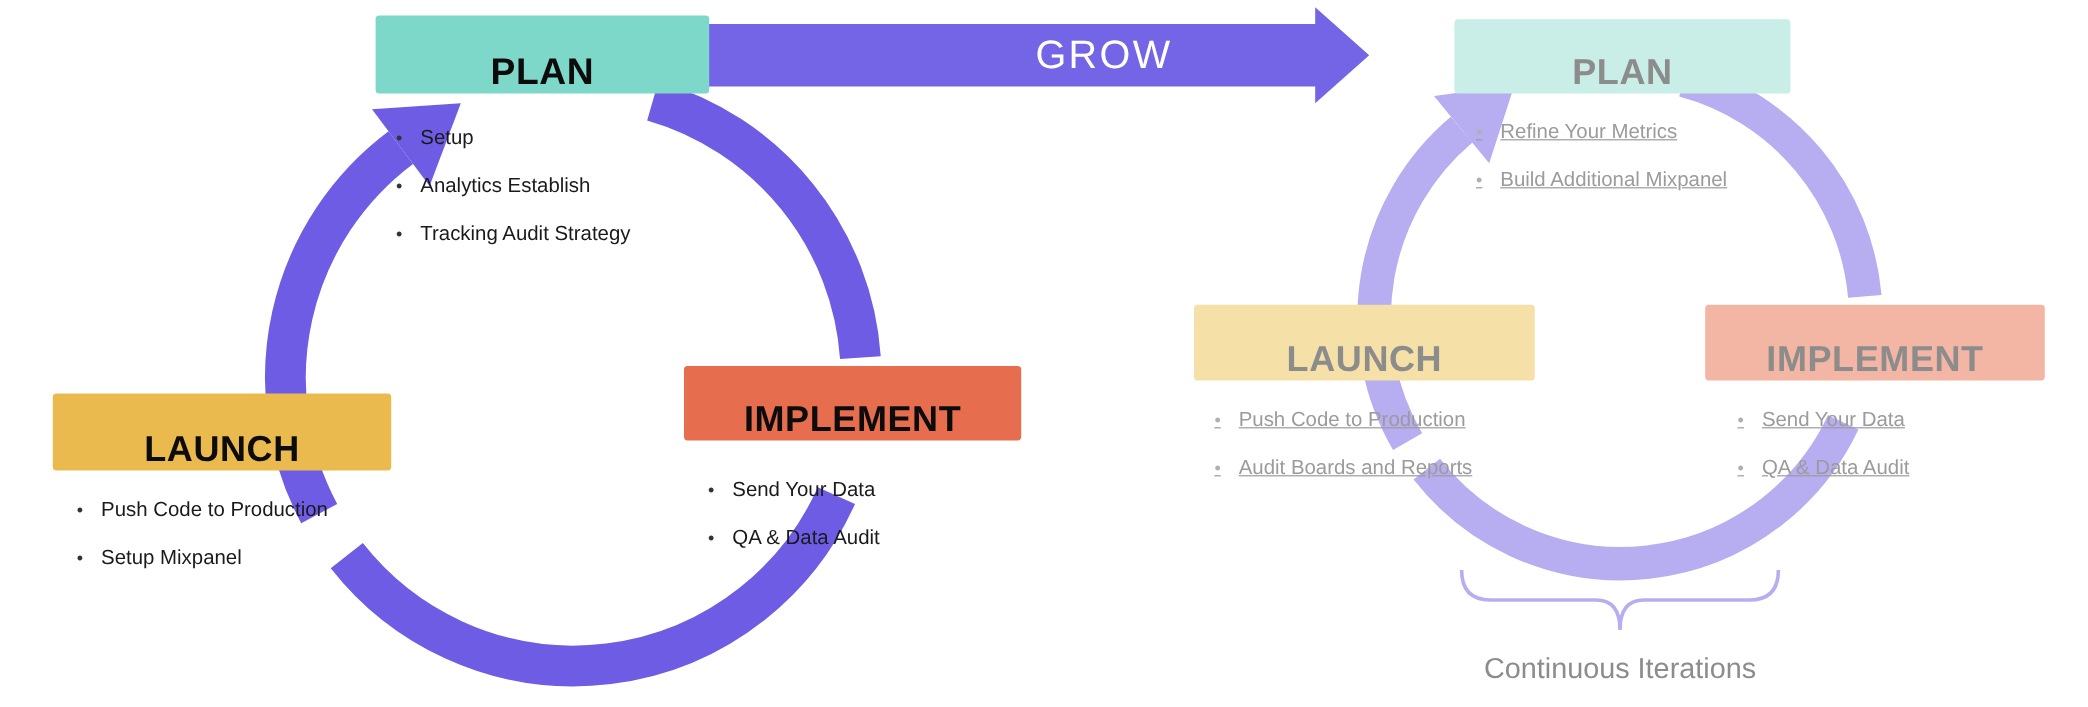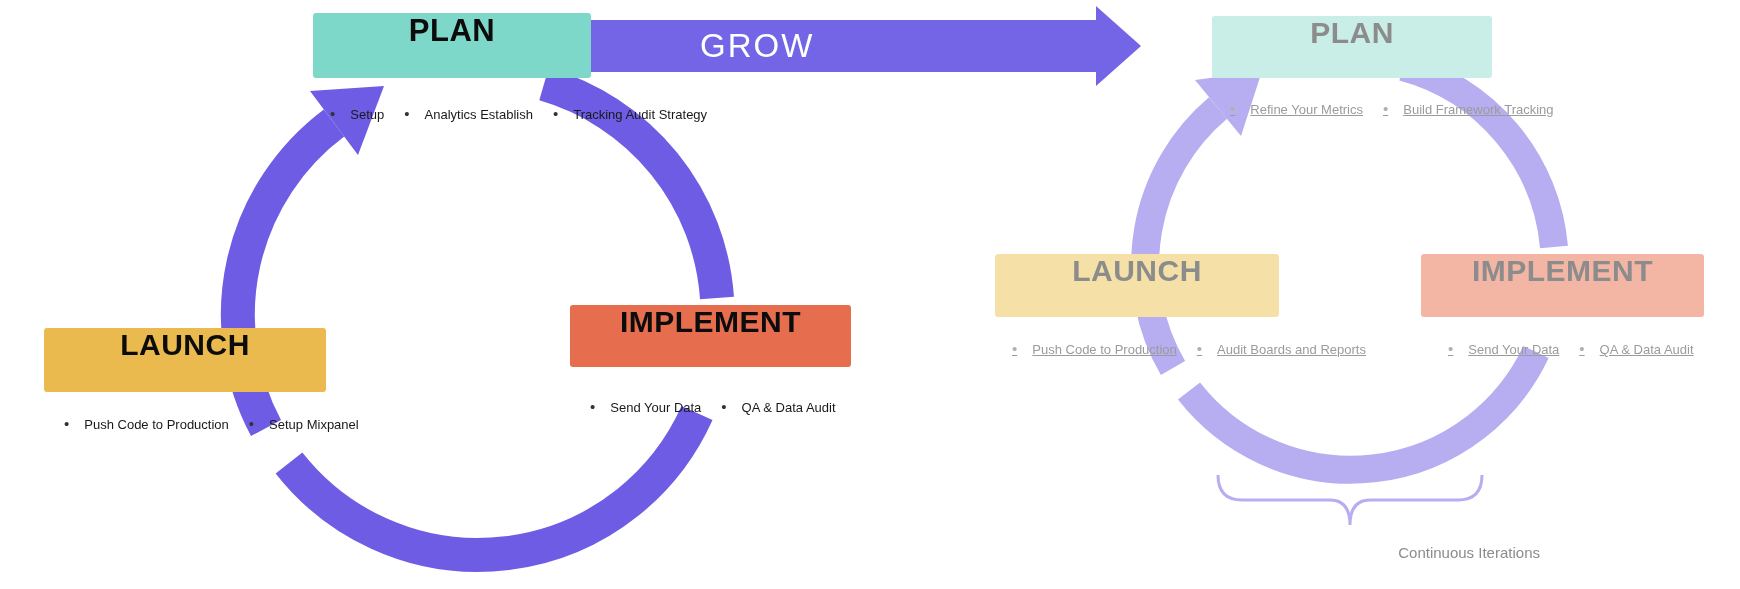--- a/index.html
+++ b/index.html
@@ -2,52 +2,52 @@
 <html><head>
 <meta charset="utf-8">
 <style>
   html,body{margin:0;padding:0;background:#fff;}
   .canvas{
     position:relative;width:1740px;height:589px;background:#ffffff;
     font-family:"Liberation Sans",sans-serif;overflow:hidden;
   }
   svg.layer{position:absolute;left:0;top:0;}
   .box{
-    position:absolute;display:flex;align-items:flex-start;justify-content:center;
+    position:absolute;display:flex;align-items:flex-end;justify-content:center;
     font-weight:bold;border-radius:3px;letter-spacing:.5px;
   }
   #plan-l{left:313px;top:13px;width:278px;height:65px;background:#7ed8c9;color:#0c0c0c;font-size:31px;}
   #implement-l{left:570px;top:305px;width:281px;height:62px;background:#e66e4e;color:#0c0c0c;font-size:30px;}
   #launch-l{left:44px;top:328px;width:282px;height:64px;background:#eaba4e;color:#0c0c0c;font-size:30px;}
   #plan-r{left:1212px;top:16px;width:280px;height:62px;background:#c9ede7;color:#8c8c8c;font-size:30px;}
   #launch-r{left:995px;top:254px;width:284px;height:63px;background:#f5e0a7;color:#8c8c8c;font-size:30px;}
   #implement-r{left:1421px;top:254px;width:283px;height:63px;background:#f3b5a4;color:#8c8c8c;font-size:30px;}
 
-  .bullets{position:absolute;margin:0;padding:0;display:flex;flex-direction:row;gap:20px;font-size:13px;}
+  .bullets{position:absolute;margin:0;padding:0;display:flex;flex-direction:column;gap:20px;font-size:17px;}
   .bullets li{list-style:none;display:flex;align-items:baseline;gap:15px;white-space:nowrap;}
   .bullets .dot::before{content:"\2022";font-size:15px;}
   .bullets.dark{color:#1a1a1a;}
   .bullets.dark .dot{color:#333;}
   .bullets.faded{color:#9b9b9b;text-decoration:underline;}
   .bullets.faded .dot{color:#b0b0b0;}
 
   #plan-l-list{left:330px;top:105px;}
   #implement-l-list{left:590px;top:398px;}
   #launch-l-list{left:64px;top:415px;}
   #plan-r-list{left:1230px;top:100px;}
   #launch-r-list{left:1012px;top:340px;}
   #implement-r-list{left:1448px;top:340px;}
 
   #grow-label{
     position:absolute;left:700px;top:23px;width:440px;height:46px;line-height:46px;
-    color:#ffffff;font-size:33px;font-weight:500;letter-spacing:2px;
+    text-align:center;color:#ffffff;font-size:33px;font-weight:500;letter-spacing:2px;
   }
   #caption{
-    position:absolute;left:1160px;top:544px;width:380px;text-align:right;
-    color:#8c8c8c;font-size:15px;
+    position:absolute;left:1160px;top:544px;width:380px;text-align:center;
+    color:#8c8c8c;font-size:24px;
   }
 </style>
 </head>
 <body>
 
 <div class="canvas">
 
   <svg class="layer" width="1740" height="589" viewBox="0 0 1740 589">
 
     <polygon points="558,20 1096,20 1096,6 1141,46 1096,86 1096,72 558,72" fill="#7365e6"></polygon>
@@ -124,21 +124,21 @@
     <span>IMPLEMENT</span>
   </div>
 
   <ul class="bullets faded" id="plan-r-list">
     <li>
         <span class="dot"></span>
         <span>Refine Your Metrics</span>
       </li>
     <li>
         <span class="dot"></span>
-        <span>Build Framework Tracking</span>
+        <span>Build Additional Mixpanel</span>
       </li>
   </ul>
 
   <ul class="bullets faded" id="launch-r-list">
     <li>
         <span class="dot"></span>
         <span>Push Code to Production</span>
       </li>
     <li>
         <span class="dot"></span>

